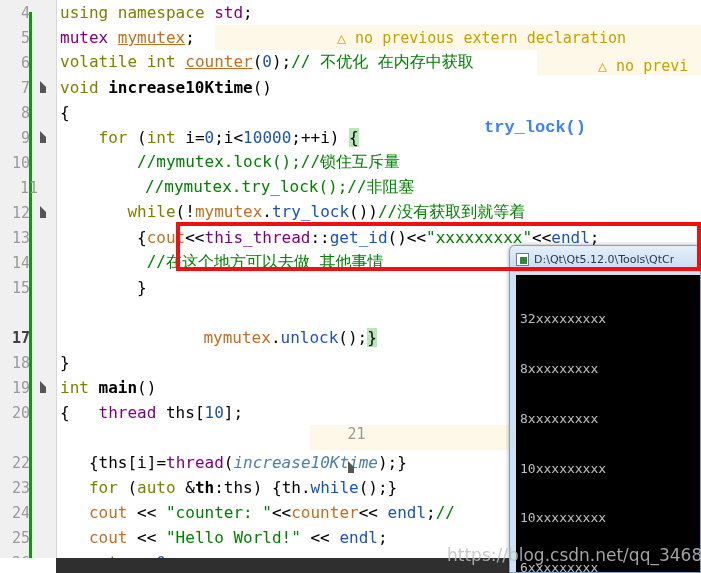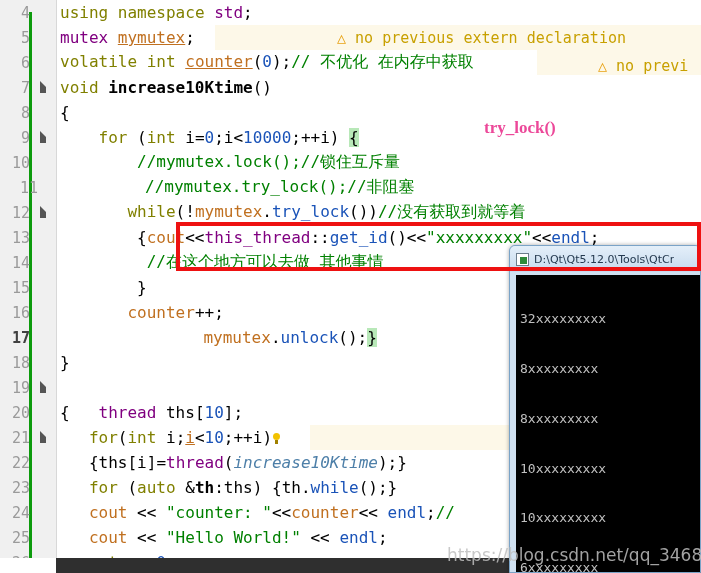--- a/index.html
+++ b/index.html
@@ -109,24 +109,24 @@
   }
   .bulb::after {
     content: ""; position: absolute;
     left: 3px; top: 7px; width: 3px; height: 4px;
     background: #a08000;
   }
 
   
   .annot {
     position: absolute;
-    color: #ec4899;
+    color: #3b82f6;
     font-weight: bold;
     font-size: 17px;
-    font-family: Liberation Serif, serif;
+    font-family: Liberation Mono, monospace;
   }
 
   
   .redbox {
     position: absolute;
     border: 4px solid #ee1111;
     pointer-events: none;
   }
 
   
@@ -291,53 +291,49 @@
       <span class="foldcol"></span>
       <span class="code">         <span class="cmt">//在这个地方可以去做 其他事情</span></span>
     </div>
 
     <div class="row" style="top:275px;">
       <span class="lineno">15</span>
       <span class="foldcol"></span>
       <span class="code">        <span class="pun">}</span></span>
     </div>
 
-    <div class="row" style="top:300px;">
-      <span class="lineno">16</span>
-      <span class="foldcol"></span>
-      <span class="code">       <span class="var">counter</span><span class="op">++</span><span class="pun">;</span></span>
-    </div>
 
     <div class="row" style="top:325px;gap:38px;">
       <span class="lineno cur">17</span>
       <span class="foldcol"></span>
       <span class="code">       <span class="var">mymutex</span><span class="pun">.</span><span class="blue">unlock</span><span class="pun">();</span><span class="hl pun">}</span></span>
     </div>
 
     <div class="row" style="top:350px;">
       <span class="lineno">18</span>
       <span class="foldcol"></span>
       <span class="code"><span class="pun">}</span></span>
     </div>
 
     <div class="row" style="top:375px;">
       <span class="lineno">19</span>
       <span class="foldcol">
           <i class="fold"></i>
         </span>
+      <span class="code"><span class="kw">int</span> <span class="fn">main</span><span class="pun">()</span></span>
     </div>
 
     <div class="row" style="top:400px;">
       <span class="lineno">20</span>
       <span class="foldcol"></span>
       <span class="code"><span class="pun">{</span>   <span class="typ">thread</span> <span class="id">ths</span><span class="pun">[</span><span class="num">10</span><span class="pun">];</span></span>
     </div>
 
     <div style="position:absolute;left:310px;top:425px;width:391px;height:25px;background:#fdf8e8;z-index:0;"></div>
-    <div class="row" style="top:425px;z-index:1;">
+    <div class="row" style="top:425px;z-index:1;flex-direction:column;">
       <span class="lineno">21</span>
       <span class="foldcol">
           <i class="fold"></i>
         </span>
       <span class="code">   <span class="kw">for</span><span class="pun">(</span><span class="kw">int</span> <span class="id">i</span><span class="pun">;</span><span class="varu">i</span><span class="op">&lt;</span><span class="num">10</span><span class="pun">;</span><span class="op">++</span><span class="id">i</span><span class="pun">)</span><i class="bulb"></i></span>
     </div>
 
     <div class="row" style="top:450px;">
       <span class="lineno">22</span>
       <span class="foldcol"></span>

